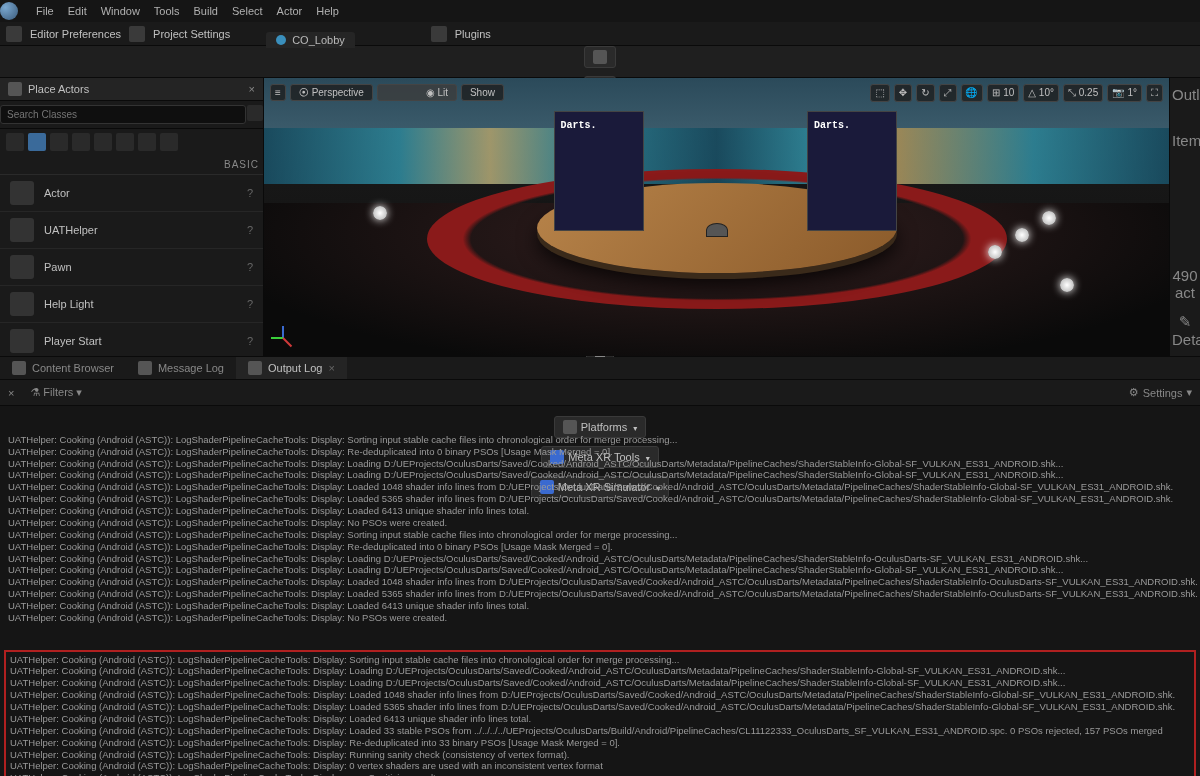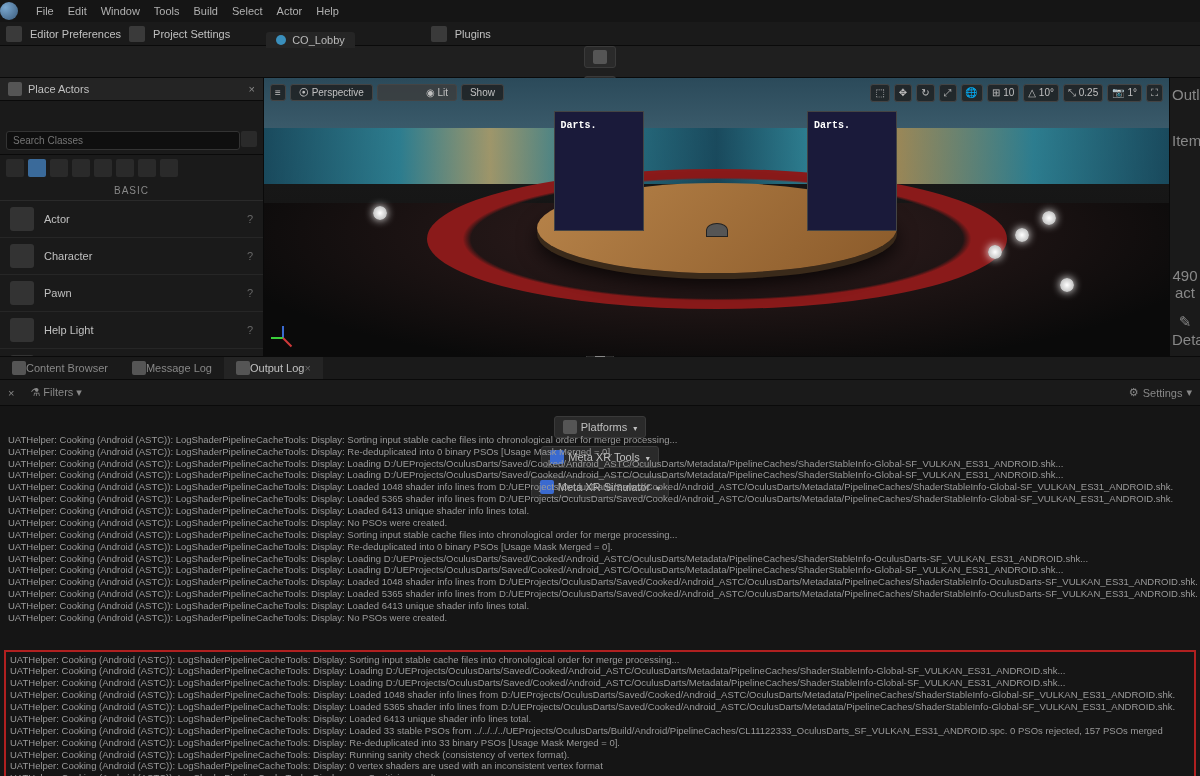--- a/index.html
+++ b/index.html
@@ -22,27 +22,27 @@
 .ico-stop { width: 10px; height: 10px; background: #888; }
 .ico-pause { display: flex; gap: 2px; }
 .ico-pause span { width: 3px; height: 10px; background: #888; }
 .sep { width: 1px; height: 20px; background: #3a3a3a; margin: 0 4px; }
 
 .main { display: flex; height: 278px; }
 
 .place-actors { width: 264px; background: #1a1a1a; border-right: 1px solid #0a0a0a; display: flex; flex-direction: column; }
 .panel-tab { display: flex; align-items: center; gap: 6px; background: #242424; padding: 4px 8px; border-bottom: 1px solid #0a0a0a; }
 .panel-tab .x { margin-left: auto; color: #888; cursor: pointer; }
-.search-row { padding: 4px 6px; display: flex; gap: 1px; border-bottom: 1px solid #0a0a0a; margin-top: 26px; }
+.search-row { padding: 4px 0; display: flex; gap: 1px; border-bottom: 1px solid #0a0a0a; }
 .search-row input { flex: 1; background: #0f0f0f; border: 1px solid #333; border-radius: 3px; padding: 3px 18px 3px 6px; color: #888; font-size: 10px; }
 .search-row .gear { width: 16px; height: 16px; background: #2a2a2a; border-radius: 2px; }
 .icon-row { display: flex; gap: 4px; padding: 4px 6px; justify-content: flex-start; }
 .icon-row .ico-t { width: 18px; height: 18px; background: #2a2a2a; border-radius: 2px; }
 .icon-row .ico-t.blue { background: #3a6a9a; }
-.basic-hdr { text-align: center; padding: 4px; color: #888; font-size: 10px; letter-spacing: 1px; border-bottom: 1px solid #2a2a2a; }
+.basic-hdr { text-align: right; padding: 4px; color: #888; font-size: 10px; letter-spacing: 1px; border-bottom: 1px solid #2a2a2a; }
 .actor-list { flex: 1; overflow: auto; }
 .actor-item { display: flex; align-items: center; gap: 10px; padding: 6px 10px; border-bottom: 1px solid #262626; cursor: pointer; }
 .actor-item .aicon { width: 24px; height: 24px; background: #333; border-radius: 3px; display: flex; align-items: center; justify-content: center; }
 .actor-item .q { margin-left: auto; color: #666; }
 
 .viewport { flex: 1; position: relative; background: linear-gradient(to bottom, #2b4a5a 0%, #3a5a6a 18%, #1a1a1a 18%, #0e0e0e 100%); overflow: hidden; border-right: 1px solid #0a0a0a; }
 .vp-scene { position: absolute; inset: 0; }
 .vp-sky { position: absolute; top: 18%; left: 0; right: 0; height: 20%; background: linear-gradient(to right, #1a6a8a 0%, #3abfdd 15%, #f7e9a0 25%, #3abfdd 35%, #1a6a8a 50%, #3abfdd 60%, #f0d080 70%, #3abfdd 85%, #1a6a8a 100%); opacity: 0.6; }
 .vp-floor { position: absolute; bottom: 0; left: 0; right: 0; height: 55%; background: radial-gradient(ellipse at center 20%, #2a1a1a 20%, #0a0a0a 80%); }
 .vp-ring1 { position: absolute; left: 50%; top: 58%; width: 580px; height: 140px; transform: translate(-50%, -50%); border-radius: 50%; background: radial-gradient(ellipse at center, transparent 60%, #8a1a1a 62%, #8a1a1a 72%, #1a1a1a 74%, #1a1a1a 82%, #8a1a1a 84%, transparent 95%); }
@@ -60,21 +60,21 @@
 .vp-toolbar-r { position: absolute; top: 6px; right: 6px; display: flex; gap: 4px; }
 .vp-btn { padding: 2px 8px; background: rgba(30,30,30,0.8); border: 1px solid #444; border-radius: 3px; color: #c0c0c0; font-size: 10px; cursor: pointer; }
 .vp-btn.sm { padding: 2px 4px; }
 .vp-btn.lit { background: rgba(60,60,60,0.8); padding-left: 48px; }
 
 .right-strip { width: 30px; background: #1a1a1a; display: flex; flex-direction: column; gap: 4px; padding: 4px 2px; }
 .right-strip .item { writing-mode: horizontal-tb; font-size: 15px; color: #888; text-align: center; padding: 4px 0; cursor: pointer; }
 
 .log-section { height: 420px; display: flex; flex-direction: column; background: #151515; border-top: 1px solid #0a0a0a; }
 .log-tabs { display: flex; background: #1a1a1a; border-bottom: 1px solid #0a0a0a; }
-.log-tab { padding: 4px 12px; color: #888; cursor: pointer; display: flex; align-items: center; }
+.log-tab { padding: 4px 12px; color: #888; cursor: pointer; display: flex; align-items: center; gap: 6px; }
 .log-tab.active { background: #242424; color: #c0c0c0; }
 .log-tab .x { color: #666; }
 .log-filter { display: flex; align-items: center; gap: 8px; padding: 4px 8px; background: #1a1a1a; border-bottom: 1px solid #0a0a0a; }
 .log-filter .x { cursor: pointer; color: #888; }
 .log-filter input { flex: 0 0 380px; background: #0f0f0f; border: 1px solid #333; padding: 2px 6px; color: #c0c0c0; font-size: 10px; border-radius: 3px; }
 .log-filter .filters-btn { padding: 2px 8px; color: #888; cursor: pointer; }
 .log-filter .settings { margin-left: auto; color: #888; cursor: pointer; display: flex; align-items: center; gap: 4px; }
 .log-body { flex: 1; overflow: auto; padding: 4px 8px; font-family: "Consolas", monospace; font-size: 9.5px; line-height: 1.25; color: #9a9a9a; white-space: pre; }
 .log-highlight { border: 2px solid #b02020; margin: 2px -4px; padding: 2px 4px; }
 </style>
@@ -199,21 +199,21 @@
     </div>
     <div class="basic-hdr">BASIC</div>
     <div class="actor-list" id="actor-list">
         <div class="actor-item">
           <span class="aicon"></span>
           <span>Actor</span>
           <span class="q">?</span>
         </div>
         <div class="actor-item">
           <span class="aicon"></span>
-          <span>Character</span>
+          <span>UATHelper</span>
           <span class="q">?</span>
         </div>
         <div class="actor-item">
           <span class="aicon"></span>
           <span>Pawn</span>
           <span class="q">?</span>
         </div>
         <div class="actor-item">
           <span class="aicon"></span>
           <span>Help Light</span>

